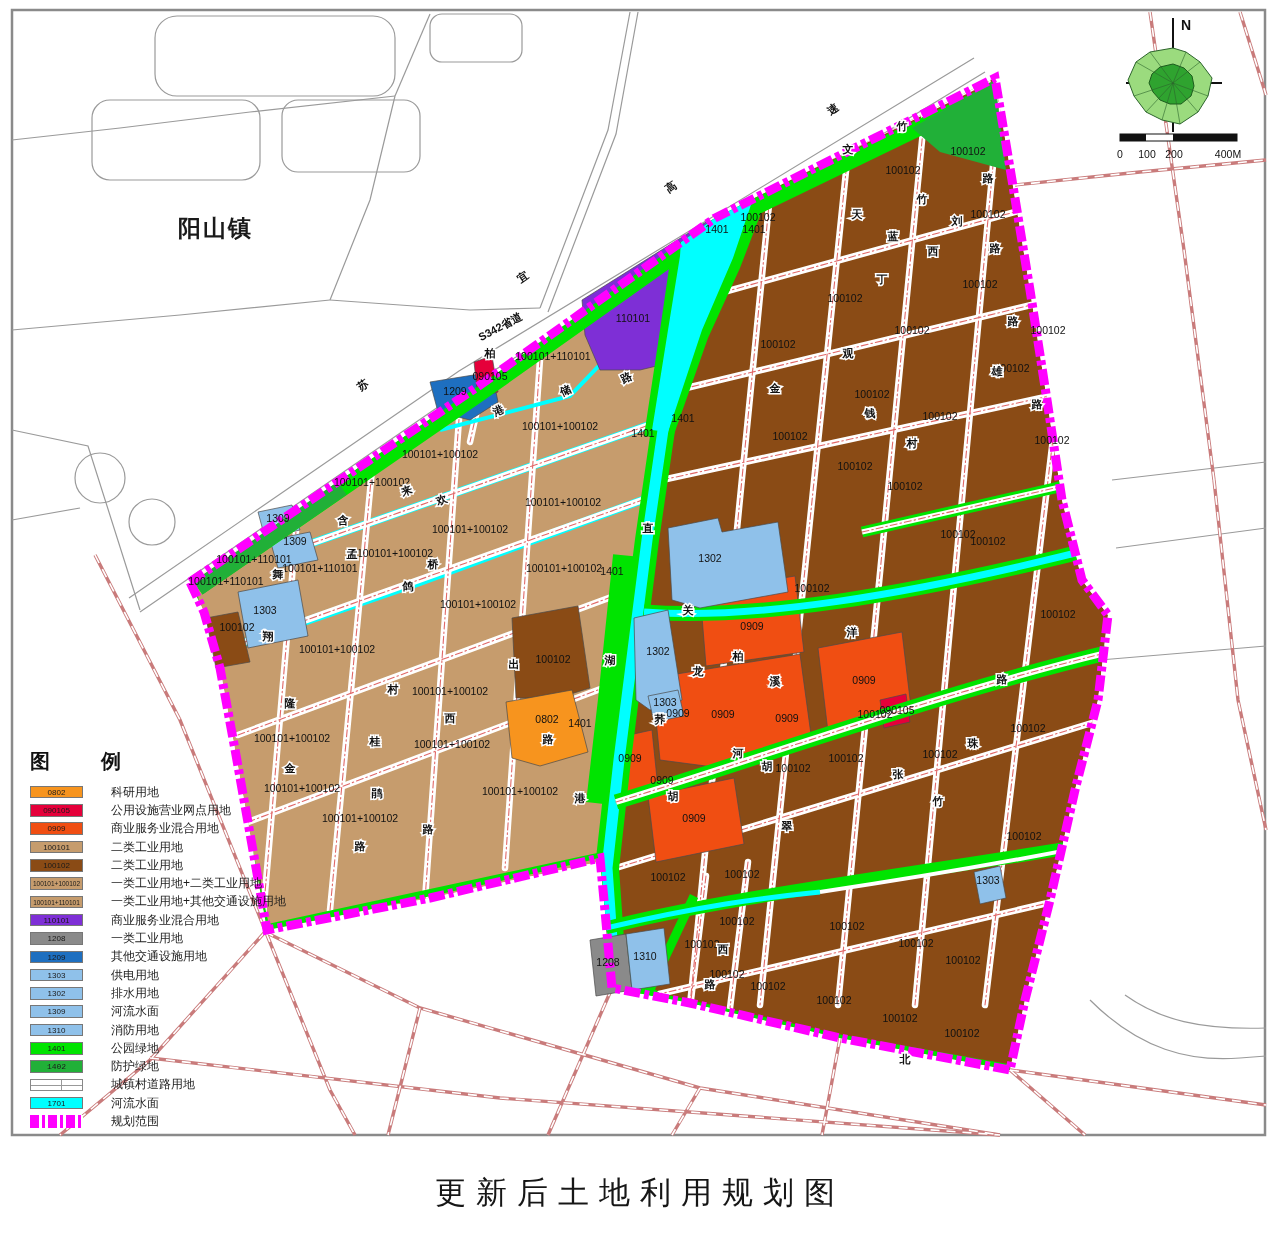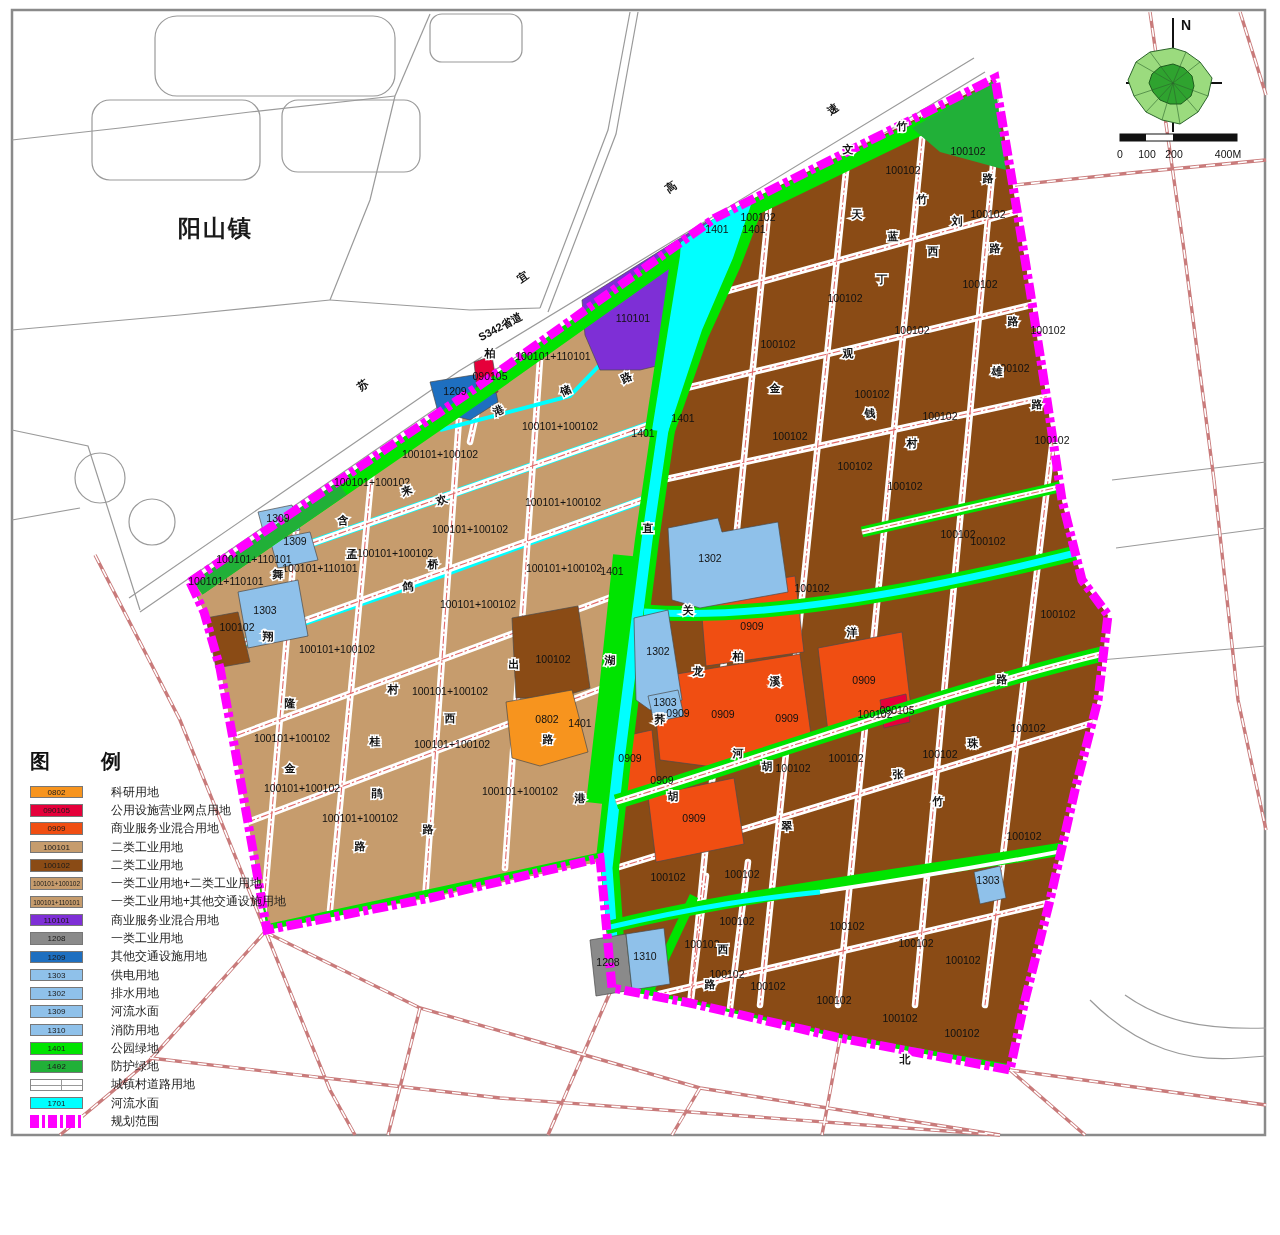--- a/index.html
+++ b/index.html
@@ -498,14 +498,15 @@
           <div class="sw" style="background: var(--c-k1701);">1701</div>
           <span class="legend-label">河流水面</span>
         </div>
         <div class="legend-row">
           <div class="sw sw-boundary"></div>
           <span class="legend-label">规划范围</span>
         </div>
       </div>
 </div>
 
+<div class="map-title">更新后土地利用规划图</div>
 
 </div>
 
 </body></html>

